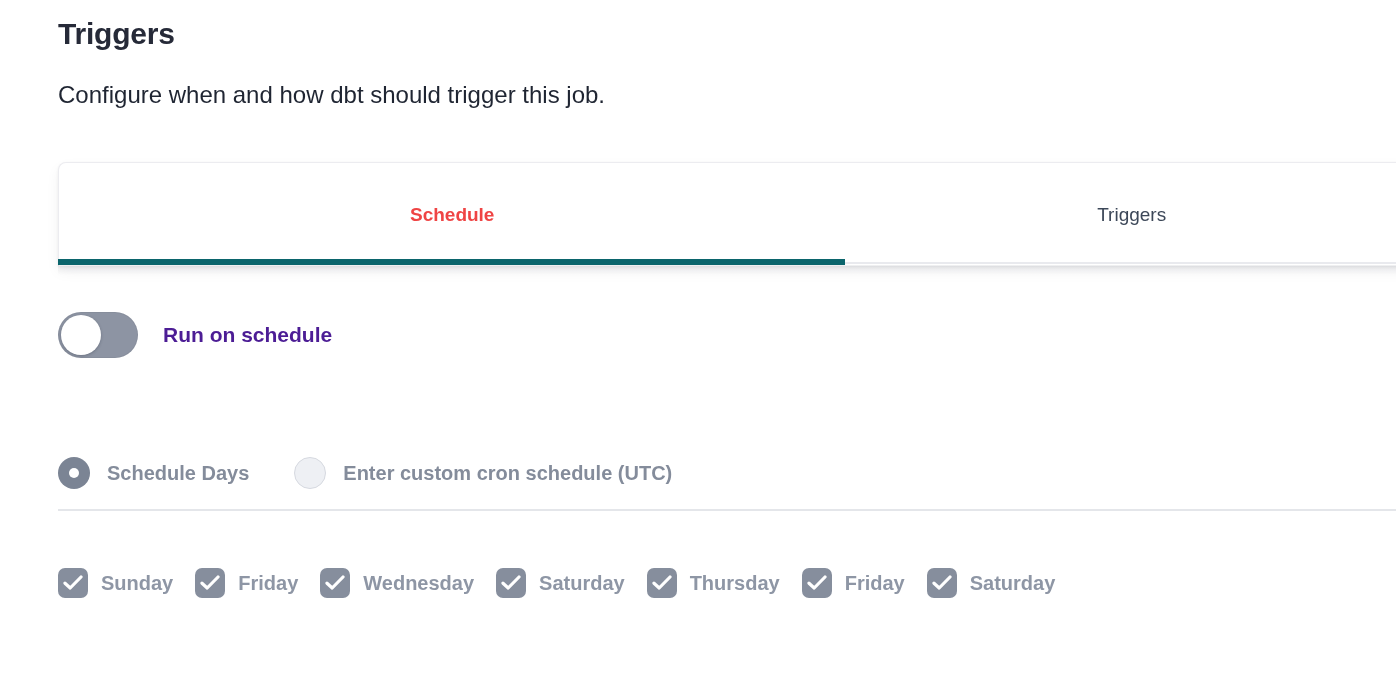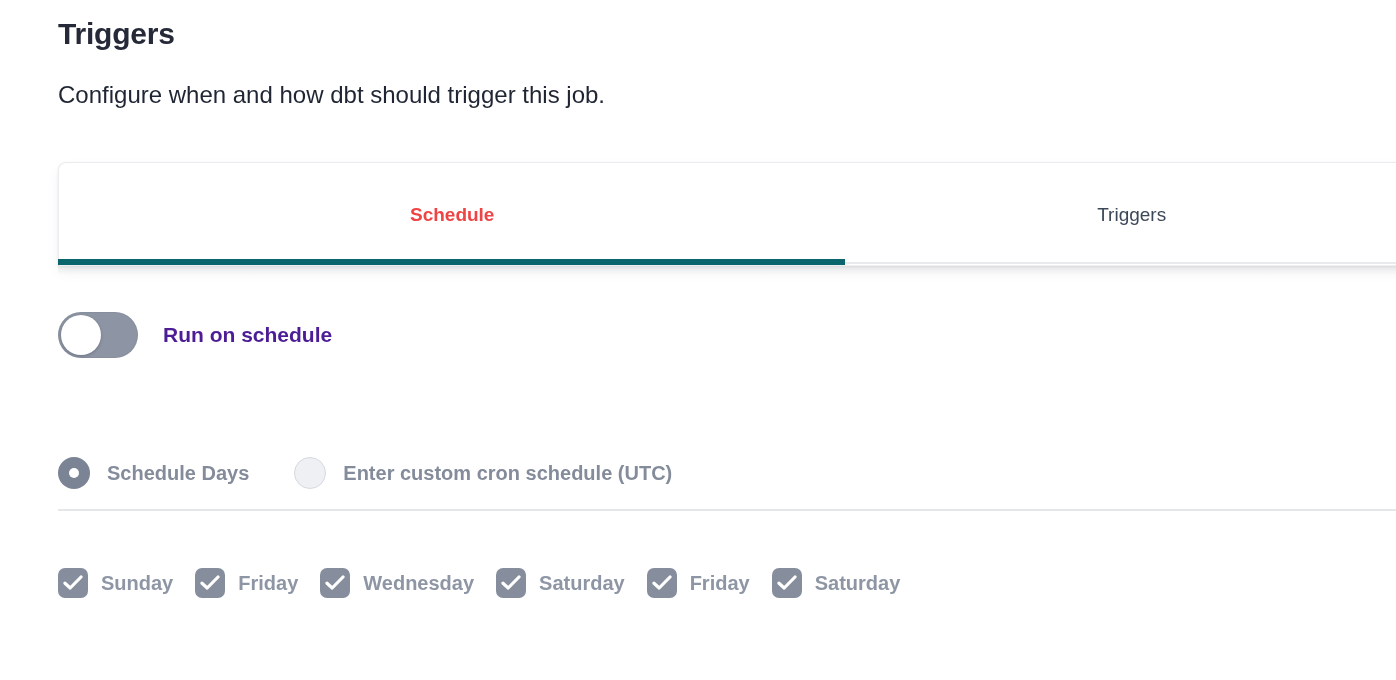--- a/index.html
+++ b/index.html
@@ -335,20 +335,28 @@
 
     <div class="day-option">
       <span class="checkbox">
         <svg width="20" height="18" viewBox="0 0 20 18">
           <path d="M2 9.2 L7.2 14 L18 3" fill="none" stroke="#ffffff" stroke-width="3.2" stroke-linecap="round" stroke-linejoin="round"></path>
         </svg>
       </span>
       <span class="day-label">Saturday</span>
     </div>
 
+    <div class="day-option">
+      <span class="checkbox">
+        <svg width="20" height="18" viewBox="0 0 20 18">
+          <path d="M2 9.2 L7.2 14 L18 3" fill="none" stroke="#ffffff" stroke-width="3.2" stroke-linecap="round" stroke-linejoin="round"></path>
+        </svg>
+      </span>
+      <span class="day-label">Thursday</span>
+    </div>
 
     <div class="day-option">
       <span class="checkbox">
         <svg width="20" height="18" viewBox="0 0 20 18">
           <path d="M2 9.2 L7.2 14 L18 3" fill="none" stroke="#ffffff" stroke-width="3.2" stroke-linecap="round" stroke-linejoin="round"></path>
         </svg>
       </span>
       <span class="day-label">Friday</span>
     </div>
 

